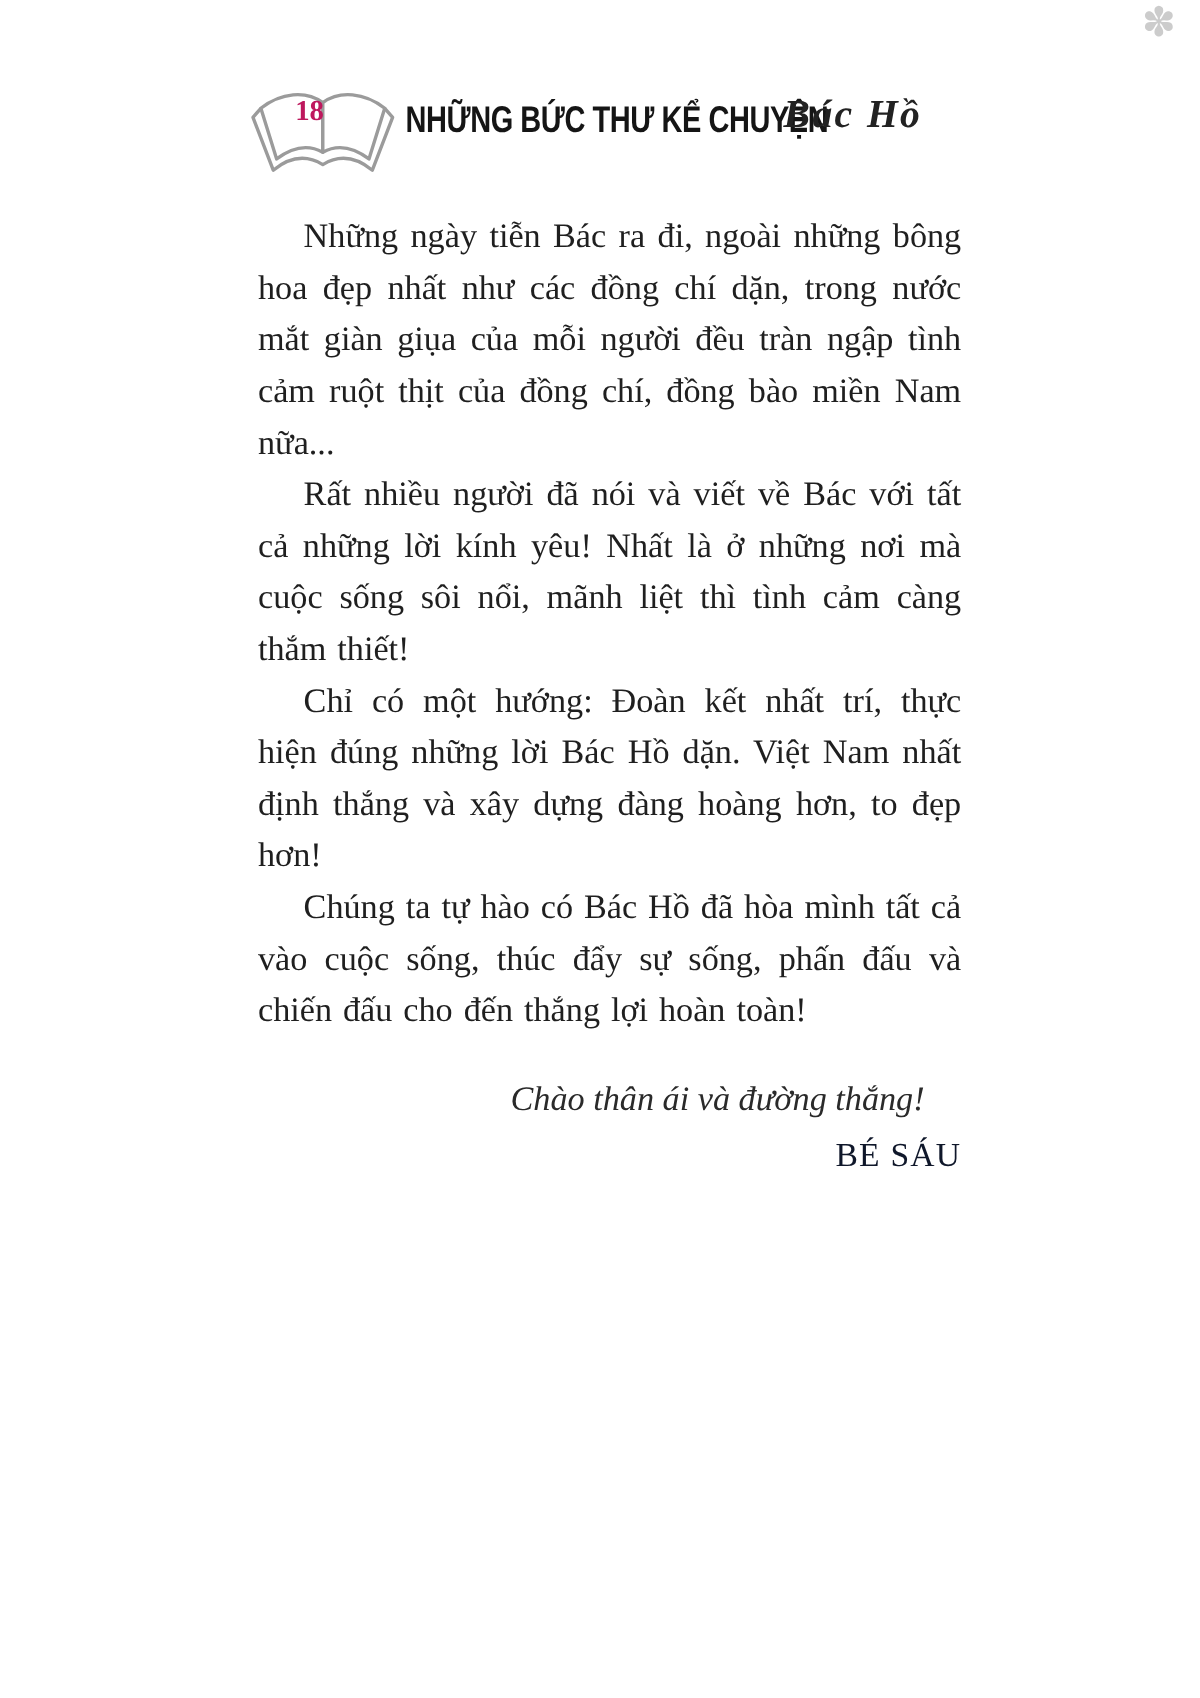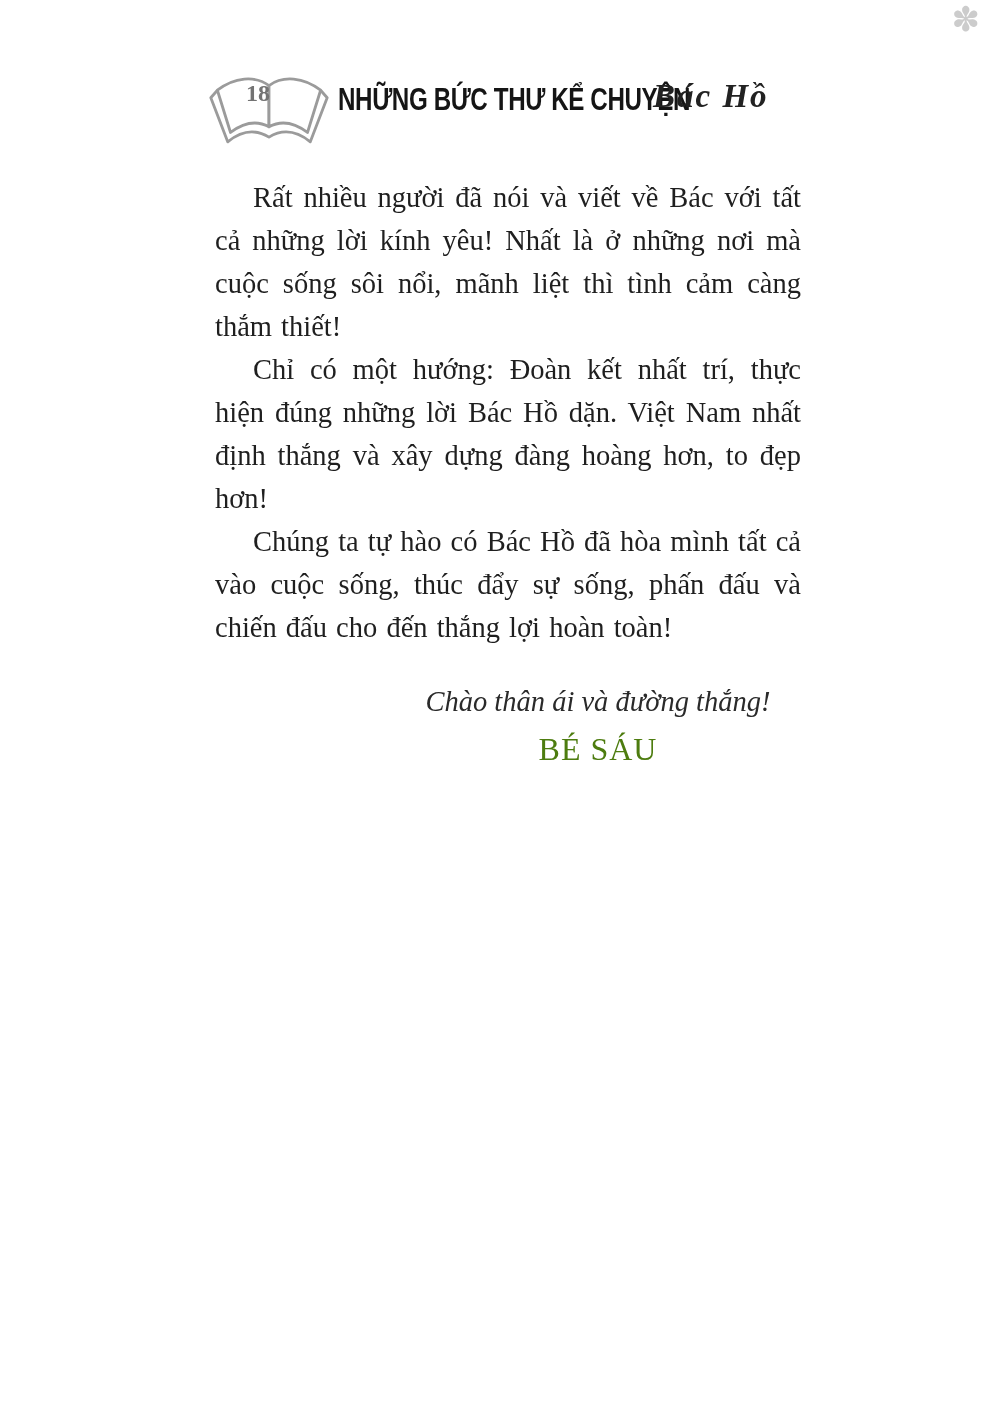--- a/index.html
+++ b/index.html
@@ -26,21 +26,21 @@
   }
   .header { position: absolute; top: 70px; left: 208px; width: 600px; height: 80px; }
   .book-icon { position: absolute; left: 0; top: 2px; width: 122px; height: 74px; }
   .page-number {
     position: absolute;
     left: 38px;
     top: 10px;
     font-family: "Liberation Serif", serif;
     font-weight: bold;
     font-size: 24px;
-    color: #737373;
+    color: #be185d;
   }
   .header-title {
     position: absolute;
     left: 130px;
     top: 12px;
     font-family: "Liberation Sans", sans-serif;
     font-weight: bold;
     font-size: 31px;
     letter-spacing: -0.5px;
     white-space: nowrap;
@@ -75,24 +75,25 @@
     word-spacing: 2px;
   }
   .signoff { margin-top: 30px; padding-left: 180px; text-align: center; }
   .signoff-salutation {
     font-style: italic;
     font-size: 28.5px;
     line-height: 46px;
     color: #2a2a2a;
   }
   .signoff-signature {
-    font-size: 32px;
+    font-size: 28px;
     line-height: 48px;
     letter-spacing: 1px;
-    color: #4d7c0f;
+    color: #0f172a;
+    text-align: right;
   }
 </style>
 </head>
 <body>
 
 <div class="page">
 
   <span class="ornament">✽</span>
 
   <div class="header">
@@ -102,20 +103,21 @@
         <path d="M65 14 C 80 3 102 5 120 19 L 106 64 C 90 52 76 52 65 58 Z" fill="#ffffff" stroke="#9b9b9b" stroke-width="3" stroke-linejoin="round"></path>
         <path d="M10 19 L 3 27 L 21 74 C 37 61 52 61 65 69 C 78 61 93 61 109 74 L 127 27 L 120 19" fill="none" stroke="#9b9b9b" stroke-width="3" stroke-linejoin="round"></path>
       </svg>
     </span>
     <span class="page-number">18</span>
     <span class="header-title">NHỮNG BỨC THƯ KỂ CHUYỆN</span>
     <span class="header-script">Bác Hồ</span>
   </div>
 
   <div class="body-text">
+    <p>Những ngày tiễn Bác ra đi, ngoài những bông hoa đẹp nhất như các đồng chí dặn, trong nước mắt giàn giụa của mỗi người đều tràn ngập tình cảm ruột thịt của đồng chí, đồng bào miền Nam nữa...</p>
     <p>Rất nhiều người đã nói và viết về Bác với tất cả những lời kính yêu! Nhất là ở những nơi mà cuộc sống sôi nổi, mãnh liệt thì tình cảm càng thắm thiết!</p>
     <p>Chỉ có một hướng: Đoàn kết nhất trí, thực hiện đúng những lời Bác Hồ dặn. Việt Nam nhất định thắng và xây dựng đàng hoàng hơn, to đẹp hơn!</p>
     <p>Chúng ta tự hào có Bác Hồ đã hòa mình tất cả vào cuộc sống, thúc đẩy sự sống, phấn đấu và chiến đấu cho đến thắng lợi hoàn toàn!</p>
 
     <div class="signoff">
       <div class="signoff-salutation">Chào thân ái và đường thắng!</div>
       <div class="signoff-signature">BÉ SÁU</div>
     </div>
   </div>
 

